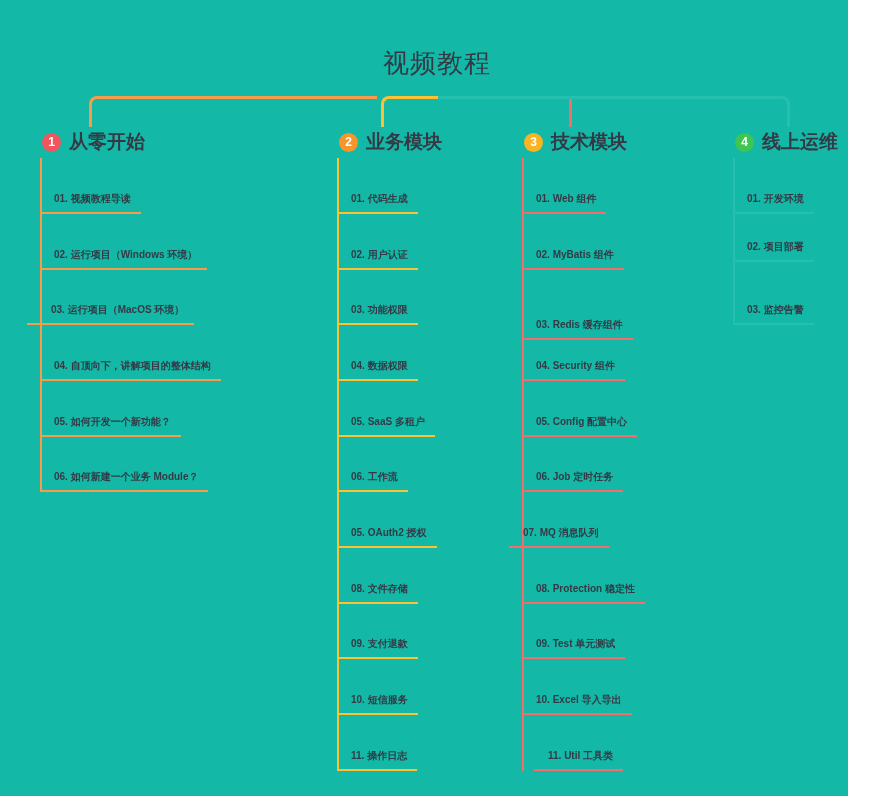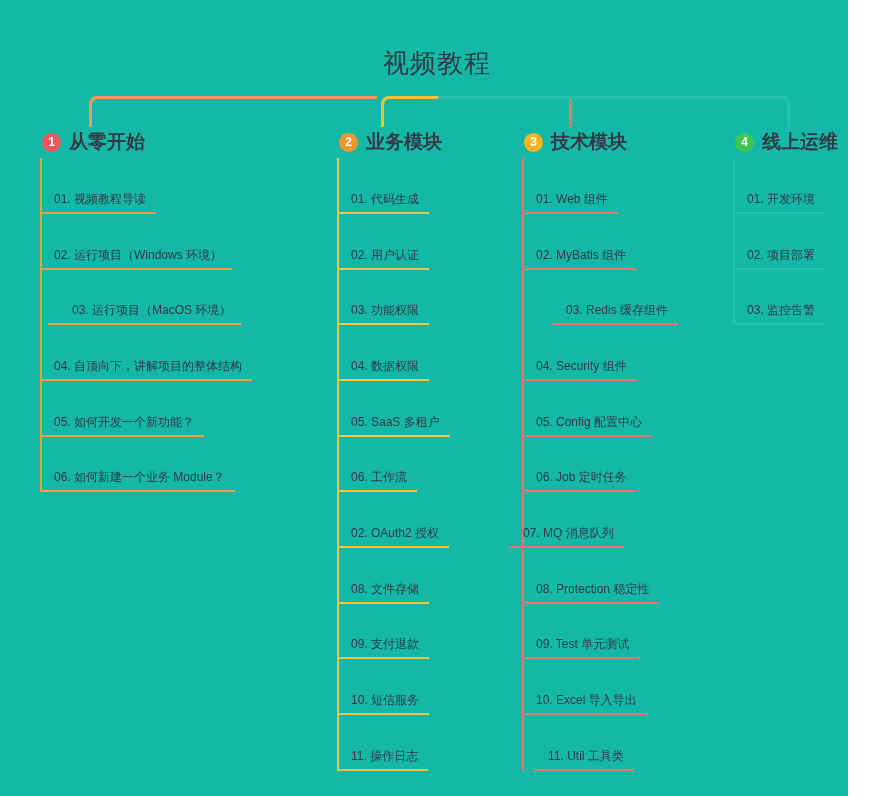--- a/index.html
+++ b/index.html
@@ -45,23 +45,24 @@
     font-size:19px;font-weight:bold;color:#333a46;
   }
   
   .rail{position:absolute;width:0;border-left:2px solid;}
   
   .node-item{
     position:absolute;
     box-sizing:content-box;
     height:26px;line-height:26px;
     padding-left:14px;padding-right:10px;
-    font-size:12px;color:#333a46;
+    font-size:10px;color:#333a46;
     border-bottom:2px solid;
     white-space:nowrap;
+    font-weight:bold;
   }
 </style>
 </head>
 <body>
 
 <div class="canvas">
   <h1 class="root-title">视频教程</h1>
 
   <div class="conn" id="conn-1" style="border-color: rgb(248, 156, 75);"></div>
   <div class="conn" id="conn-4" style="border-color: rgb(37, 191, 174);"></div>
@@ -69,58 +70,58 @@
   <div class="conn" id="conn-3" style="border-color: rgb(245, 108, 108);"></div>
 
   <div id="branches">
       <div class="branch-label" style="left: 42px;">
         <span class="badge" style="background: rgb(240, 86, 92);">1</span>
         <span class="label-text">从零开始</span>
       </div>
       <div class="rail" style="left: 40px; top: 158px; height: 334px; border-color: rgb(248, 156, 75);"></div>
       <div class="node-item" style="left: 40px; top: 186px; border-color: rgb(248, 156, 75);">01. 视频教程导读</div>
       <div class="node-item" style="left: 40px; top: 242px; border-color: rgb(248, 156, 75);">02. 运行项目（Windows 环境）</div>
-      <div class="node-item" style="left: 48px; top: 297px; border-color: rgb(248, 156, 75); padding-left: 24px;">03. 运行项目（MacOS 环境）</div>
+      <div class="node-item" style="left: 27px; top: 297px; border-color: rgb(248, 156, 75); padding-left: 24px;">03. 运行项目（MacOS 环境）</div>
       <div class="node-item" style="left: 40px; top: 353px; border-color: rgb(248, 156, 75);">04. 自顶向下，讲解项目的整体结构</div>
       <div class="node-item" style="left: 40px; top: 409px; border-color: rgb(248, 156, 75);">05. 如何开发一个新功能？</div>
       <div class="node-item" style="left: 40px; top: 464px; border-color: rgb(248, 156, 75);">06. 如何新建一个业务 Module？</div>
       <div class="branch-label" style="left: 339px;">
         <span class="badge" style="background: rgb(247, 149, 45);">2</span>
         <span class="label-text">业务模块</span>
       </div>
       <div class="rail" style="left: 337px; top: 158px; height: 613px; border-color: rgb(252, 194, 51);"></div>
       <div class="node-item" style="left: 337px; top: 186px; border-color: rgb(252, 194, 51);">01. 代码生成</div>
       <div class="node-item" style="left: 337px; top: 242px; border-color: rgb(252, 194, 51);">02. 用户认证</div>
       <div class="node-item" style="left: 337px; top: 297px; border-color: rgb(252, 194, 51);">03. 功能权限</div>
       <div class="node-item" style="left: 337px; top: 353px; border-color: rgb(252, 194, 51);">04. 数据权限</div>
       <div class="node-item" style="left: 337px; top: 409px; border-color: rgb(252, 194, 51);">05. SaaS 多租户</div>
       <div class="node-item" style="left: 337px; top: 464px; border-color: rgb(252, 194, 51);">06. 工作流</div>
-      <div class="node-item" style="left: 337px; top: 520px; border-color: rgb(252, 194, 51);">02. OAuth2 授权</div>
+      <div class="node-item" style="left: 337px; top: 520px; border-color: rgb(252, 194, 51);">05. OAuth2 授权</div>
       <div class="node-item" style="left: 337px; top: 576px; border-color: rgb(252, 194, 51);">08. 文件存储</div>
       <div class="node-item" style="left: 337px; top: 631px; border-color: rgb(252, 194, 51);">09. 支付退款</div>
       <div class="node-item" style="left: 337px; top: 687px; border-color: rgb(252, 194, 51);">10. 短信服务</div>
       <div class="node-item" style="left: 337px; top: 743px; border-color: rgb(252, 194, 51);">11. 操作日志</div>
       <div class="branch-label" style="left: 524px;">
         <span class="badge" style="background: rgb(251, 180, 33);">3</span>
         <span class="label-text">技术模块</span>
       </div>
       <div class="rail" style="left: 522px; top: 158px; height: 613px; border-color: rgb(245, 108, 108);"></div>
       <div class="node-item" style="left: 522px; top: 186px; border-color: rgb(245, 108, 108);">01. Web 组件</div>
       <div class="node-item" style="left: 522px; top: 242px; border-color: rgb(245, 108, 108);">02. MyBatis 组件</div>
-      <div class="node-item" style="left: 522px; top: 297px; border-color: rgb(245, 108, 108); margin-left: 30px;">03. Redis 缓存组件</div>
+      <div class="node-item" style="left: 522px; top: 312px; border-color: rgb(245, 108, 108);">03. Redis 缓存组件</div>
       <div class="node-item" style="left: 522px; top: 353px; border-color: rgb(245, 108, 108);">04. Security 组件</div>
       <div class="node-item" style="left: 522px; top: 409px; border-color: rgb(245, 108, 108);">05. Config 配置中心</div>
       <div class="node-item" style="left: 522px; top: 464px; border-color: rgb(245, 108, 108);">06. Job 定时任务</div>
       <div class="node-item" style="left: 509px; top: 520px; border-color: rgb(245, 108, 108);">07. MQ 消息队列</div>
       <div class="node-item" style="left: 522px; top: 576px; border-color: rgb(245, 108, 108);">08. Protection 稳定性</div>
       <div class="node-item" style="left: 522px; top: 631px; border-color: rgb(245, 108, 108);">09. Test 单元测试</div>
       <div class="node-item" style="left: 522px; top: 687px; border-color: rgb(245, 108, 108);">10. Excel 导入导出</div>
       <div class="node-item" style="left: 522px; top: 743px; border-color: rgb(245, 108, 108); margin-left: 12px;">11. Util 工具类</div>
       <div class="branch-label" style="left: 735px;">
         <span class="badge" style="background: rgb(63, 197, 82);">4</span>
         <span class="label-text">线上运维</span>
       </div>
       <div class="rail" style="left: 733px; top: 158px; height: 167px; border-color: rgb(37, 191, 174);"></div>
       <div class="node-item" style="left: 733px; top: 186px; border-color: rgb(37, 191, 174);">01. 开发环境</div>
-      <div class="node-item" style="left: 733px; top: 242px; border-color: rgb(37, 191, 174);">02. 项目部署</div>
+      <div class="node-item" style="left: 733px; top: 234px; border-color: rgb(37, 191, 174);">02. 项目部署</div>
       <div class="node-item" style="left: 733px; top: 297px; border-color: rgb(37, 191, 174);">03. 监控告警</div>
     </div>
 </div>
 
 </body></html>

